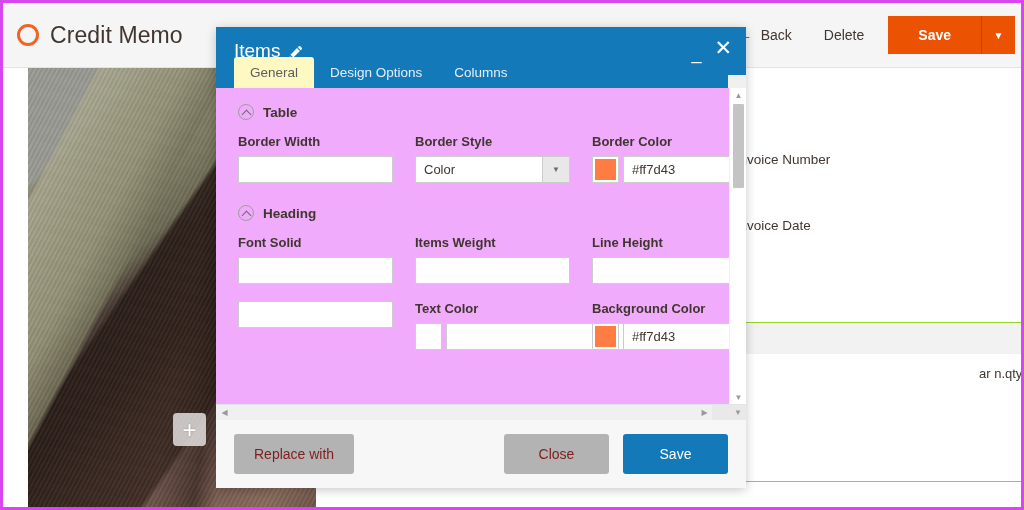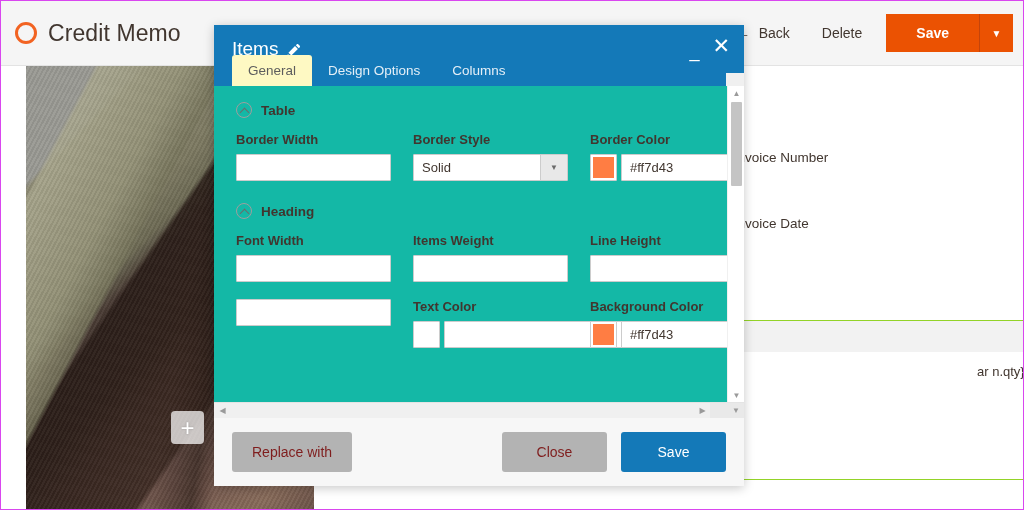--- a/index.html
+++ b/index.html
@@ -10,21 +10,21 @@
     overflow: hidden;
     font-family: "Liberation Sans", sans-serif;
     background: #ffffff;
   }
 
   #app {
     position: relative;
     width: 1024px;
     height: 510px;
     background: #ffffff;
-    border: 1px solid #d946ef;
+    border: 3px solid #d946ef;
     overflow: hidden;
   }
 
   
   .topbar {
     position: absolute;
     left: 0; top: 0;
     width: 1022px;
     height: 65px;
     background: #f5f5f5;
@@ -349,21 +349,21 @@
     position: relative;
     flex: 1;
     background: #ffffff;
     overflow: hidden;
     display: flex;
   }
 
   .modal-body {
     flex: 1;
     padding: 16px 22px 0 22px;
-    background: #14b8a6;
+    background: #f0abfc;
     overflow: hidden;
   }
 
   .section-head {
     display: flex;
     align-items: center;
     gap: 9px;
     margin-bottom: 14px;
   }
   .collapse-icon {
@@ -679,21 +679,21 @@
 
         <div class="field-row">
           <div class="field">
             <label class="field-label">Border Width</label>
             <input class="text-input" type="text" value="" style="">
           </div>
 
           <div class="field">
             <label class="field-label">Border Style</label>
             <div class="select-wrap">
-              <span class="select-value">Solid</span>
+              <span class="select-value">Color</span>
               <span class="select-caret">▼</span>
             </div>
           </div>
 
           <div class="field">
             <label class="field-label">Border Color</label>
             <div class="color-field">
               <span class="swatch">
                 <span class="swatch-inner" style="background: rgb(255, 125, 67);"></span>
               </span>
@@ -702,21 +702,21 @@
           </div>
         </div>
 
         <div class="section-head" style="margin-top:22px">
           <span class="collapse-icon"></span>
           <span class="section-title">Heading</span>
         </div>
 
         <div class="field-row">
           <div class="field">
-            <label class="field-label">Font Width</label>
+            <label class="field-label">Font Solid</label>
             <input class="text-input" type="text" value="" style="">
           </div>
           <div class="field">
             <label class="field-label">Items Weight</label>
             <input class="text-input" type="text" value="" style="">
           </div>
           <div class="field">
             <label class="field-label">Line Height</label>
             <input class="text-input" type="text" value="" style="">
           </div>

